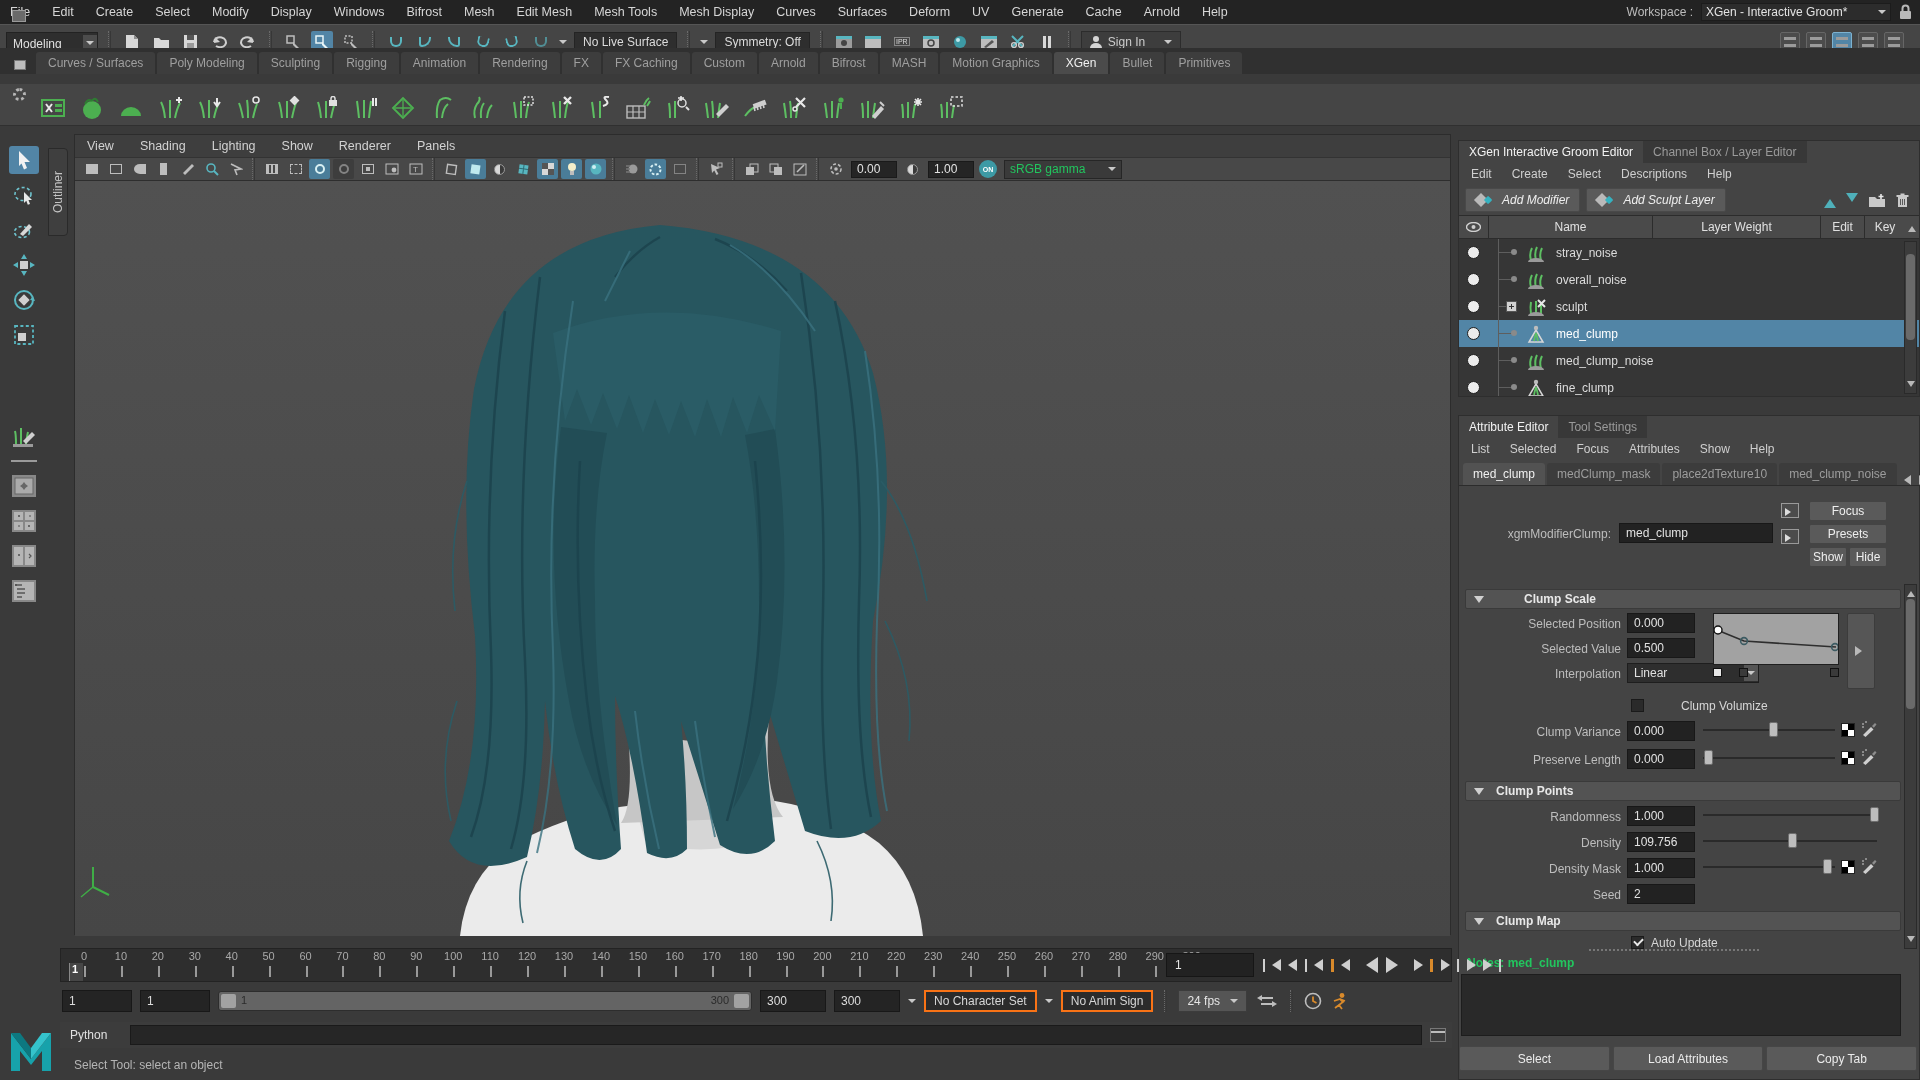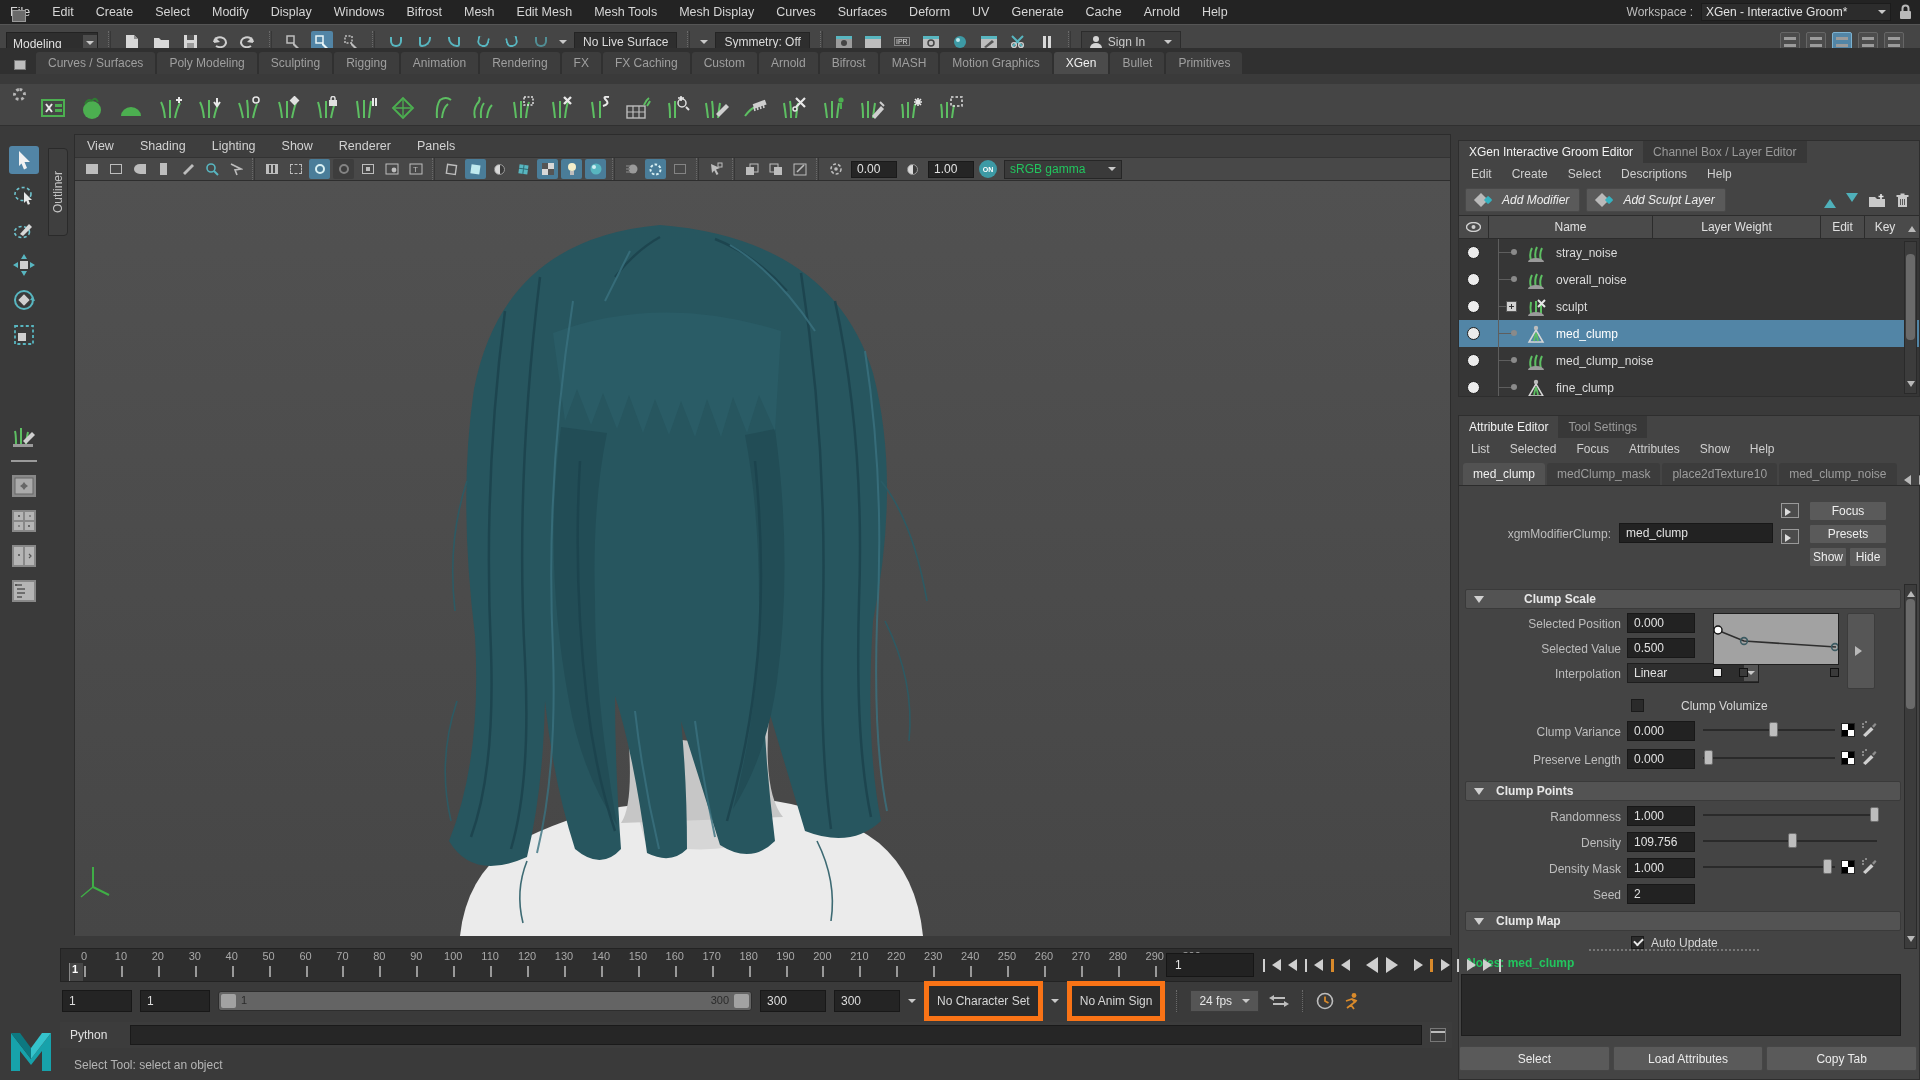--- a/index.html
+++ b/index.html
@@ -165,21 +165,21 @@
   .t-r{width:0;height:0;border:6px solid transparent;border-left:9px solid #cfcfcf;}
   .t-l.big{border-width:8px;border-right-width:12px;}
   .t-r.big{border-width:8px;border-left-width:12px;}
   .tbar{width:2px;height:13px;background:#cfcfcf;}
   .tbar.o{width:3px;background:#d98a2b;}
   .rangebar{position:absolute;left:60px;top:986px;width:1392px;height:30px;background:#3a3a3a;display:flex;align-items:center;gap:8px;padding-left:2px;}
   .rfld{width:70px;height:22px;background:#242424;border:1px solid #181818;color:#dcdcdc;display:flex;align-items:center;padding-left:6px;flex:none;}
   .rslider{width:534px;height:20px;background:#646464;border:1px solid #2d2d2d;border-radius:3px;position:relative;flex:none;}
   .rhandle{position:absolute;top:2px;width:15px;height:14px;background:#a2a2a2;border-radius:2px;}
   .rs-lbl{position:absolute;top:2px;color:#2b2b2b;font-size:11px;}
-  .rbox{height:40px;background:#2b2b2b;border:5px solid #f97316;color:#d6d6d6;display:flex;align-items:center;padding:0 8px;white-space:nowrap;flex:none;}
+  .rbox{height:22px;background:#2b2b2b;border:2px solid #f97316;color:#d6d6d6;display:flex;align-items:center;padding:0 8px;white-space:nowrap;flex:none;}
   .fpsdd{height:22px;background:#555;border:1px solid #3c3c3c;color:#e6e6e6;display:flex;align-items:center;gap:10px;padding:0 8px;flex:none;}
   .cmdline{position:absolute;left:60px;top:1022px;width:1392px;height:26px;background:#3c3c3c;display:flex;align-items:center;gap:8px;padding-left:10px;}
   .cmdlabel{color:#e0e0e0;width:52px;}
   .cmdinput{flex:1;height:20px;background:#262626;border:1px solid #1a1a1a;}
   .listicon{width:16px;height:14px;margin-right:6px;background:linear-gradient(#bbb 2px,transparent 2px) 0 2px/100% 5px no-repeat padding-box,#3c3c3c;border:1px solid #777;flex:none;}
   .helpline{position:absolute;left:60px;top:1052px;width:1392px;height:26px;display:flex;align-items:center;padding-left:14px;color:#b5b5b5;}
   .mayalogo{position:absolute;left:4px;top:1024px;width:54px;height:54px;display:flex;align-items:center;justify-content:center;}
 </style>
 </head>
 <body>

